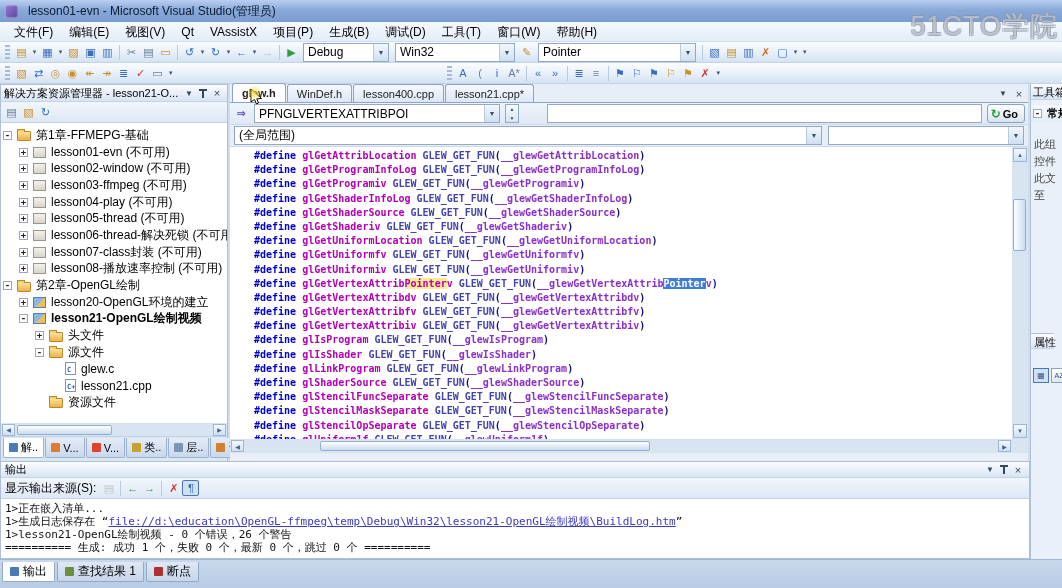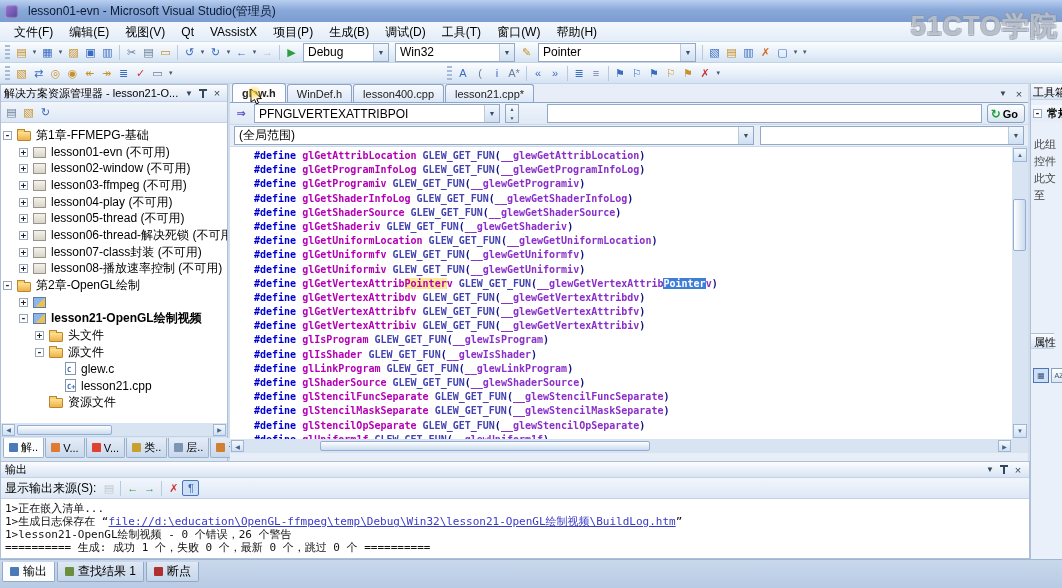--- a/index.html
+++ b/index.html
@@ -100,21 +100,21 @@
   .spinner{width:14px;height:19px;display:flex;flex-direction:column;align-items:center;
     justify-content:space-around;border:1px solid #93a8c4;font-size:5px;color:#3a506a;
     background:linear-gradient(#f6fafd,#d8e5f2)}
   .navtext{flex:1;height:19px;border:1px solid #93a8c4;background:#fff;margin-left:26px;margin-right:3px}
   #go-btn{height:19px;display:inline-flex;align-items:center;gap:2px;padding:0 6px 0 3px;
     border:1px solid #8aa0bc;border-radius:3px;background:linear-gradient(#ffffff,#d8e4f0);
     font-size:11px;font-weight:bold}
   #go-btn .g{color:#1f9d3a;font-size:12px}
   #nav2{position:absolute;left:0;top:41px;right:0;height:22px;display:flex;align-items:center;
     padding:0 1px;background:#e8eef7;border-bottom:1px solid #cdd9ea}
-  #scope-combo{width:520px}
+  #scope-combo{width:588px}
   #scope2-combo{flex:1}
   #code{position:absolute;left:0;top:63px;right:16px;height:292px;background:#fff;overflow:hidden;
     padding:2px 0 0 24px;font:bold 10px/14.2px "DejaVu Sans Mono",monospace;white-space:pre}
   .cl{height:14.2px}
   .ck{color:#0000d2}.cn{color:#b400b4}.cf{color:#4343b0}.cp{color:#101080}.ci{color:#8a30c8}
   .hl-y{background:#ffe992}
   .hl-s{background:#3f7ed6;color:#fff}
   #vscroll{position:absolute;right:0;top:63px;width:16px;height:292px;background:#d8e4f2}
   #vscroll .sb-btn{width:14px;height:14px;margin:1px}
   #vs-thumb{position:absolute;left:1px;top:52px;width:13px;height:52px;
@@ -151,21 +151,21 @@
     overflow:hidden;color:#111}
   .olink{text-decoration:underline;color:#3a3ac8}
   
   #btabs-strip{position:absolute;left:0;top:559px;right:0;height:29px;display:flex;align-items:flex-start;
     padding:2px 0 0 2px;background:linear-gradient(#c9d8ec,#b8cbe4);border-top:1px solid #9fb6d4}
   .btab{display:inline-flex;align-items:center;gap:4px;height:20px;padding:0 7px;font-size:12px;
     border:1px solid #93aac6;border-top:none;border-radius:0 0 2px 2px;margin-right:2px;
     background:linear-gradient(#dfe8f4,#c6d6ea);white-space:nowrap}
   .btab.active{background:#fafcfe}
   
-  #watermark{position:absolute;top:8px;right:4px;z-index:50;font-weight:bold;font-size:27px;
+  #watermark{position:absolute;top:8px;right:4px;z-index:50;font-weight:normal;font-size:27px;
     letter-spacing:1px;color:rgba(240,244,250,.4);font-family:"Liberation Sans",sans-serif;
     text-shadow:1px 1px 0 rgba(140,150,165,.55),-1px -1px 0 rgba(140,150,165,.55),
                 1px -1px 0 rgba(140,150,165,.55),-1px 1px 0 rgba(140,150,165,.55)}
   #cursor{position:absolute;left:250px;top:88px;z-index:60}
   #cursor::before{content:'';position:absolute;left:-4px;top:-3px;width:16px;height:16px;border-radius:50%;
     background:radial-gradient(circle,rgba(255,215,60,.85),rgba(255,215,60,0) 70%)}
 </style>
 </head>
 <body>
 
@@ -328,20 +328,21 @@
           <span class="tl">lesson08-播放速率控制 (不可用)</span>
         </div>
         <div class="trow" style="padding-left: 2px;">
           <span class="xp">-</span>
           <span class="ti folder-sp"></span>
           <span class="tl">第2章-OpenGL绘制</span>
         </div>
         <div class="trow" style="padding-left: 18px;">
           <span class="xp">+</span>
           <span class="ti proj"></span>
+          <span class="tl">lesson20-OpenGL环境的建立</span>
         </div>
         <div class="trow b" style="padding-left: 18px;">
           <span class="xp">-</span>
           <span class="ti proj"></span>
           <span class="tl">lesson21-OpenGL绘制视频</span>
         </div>
         <div class="trow" style="padding-left: 34px;">
           <span class="xp">+</span>
           <span class="ti folder"></span>
           <span class="tl">头文件</span>

